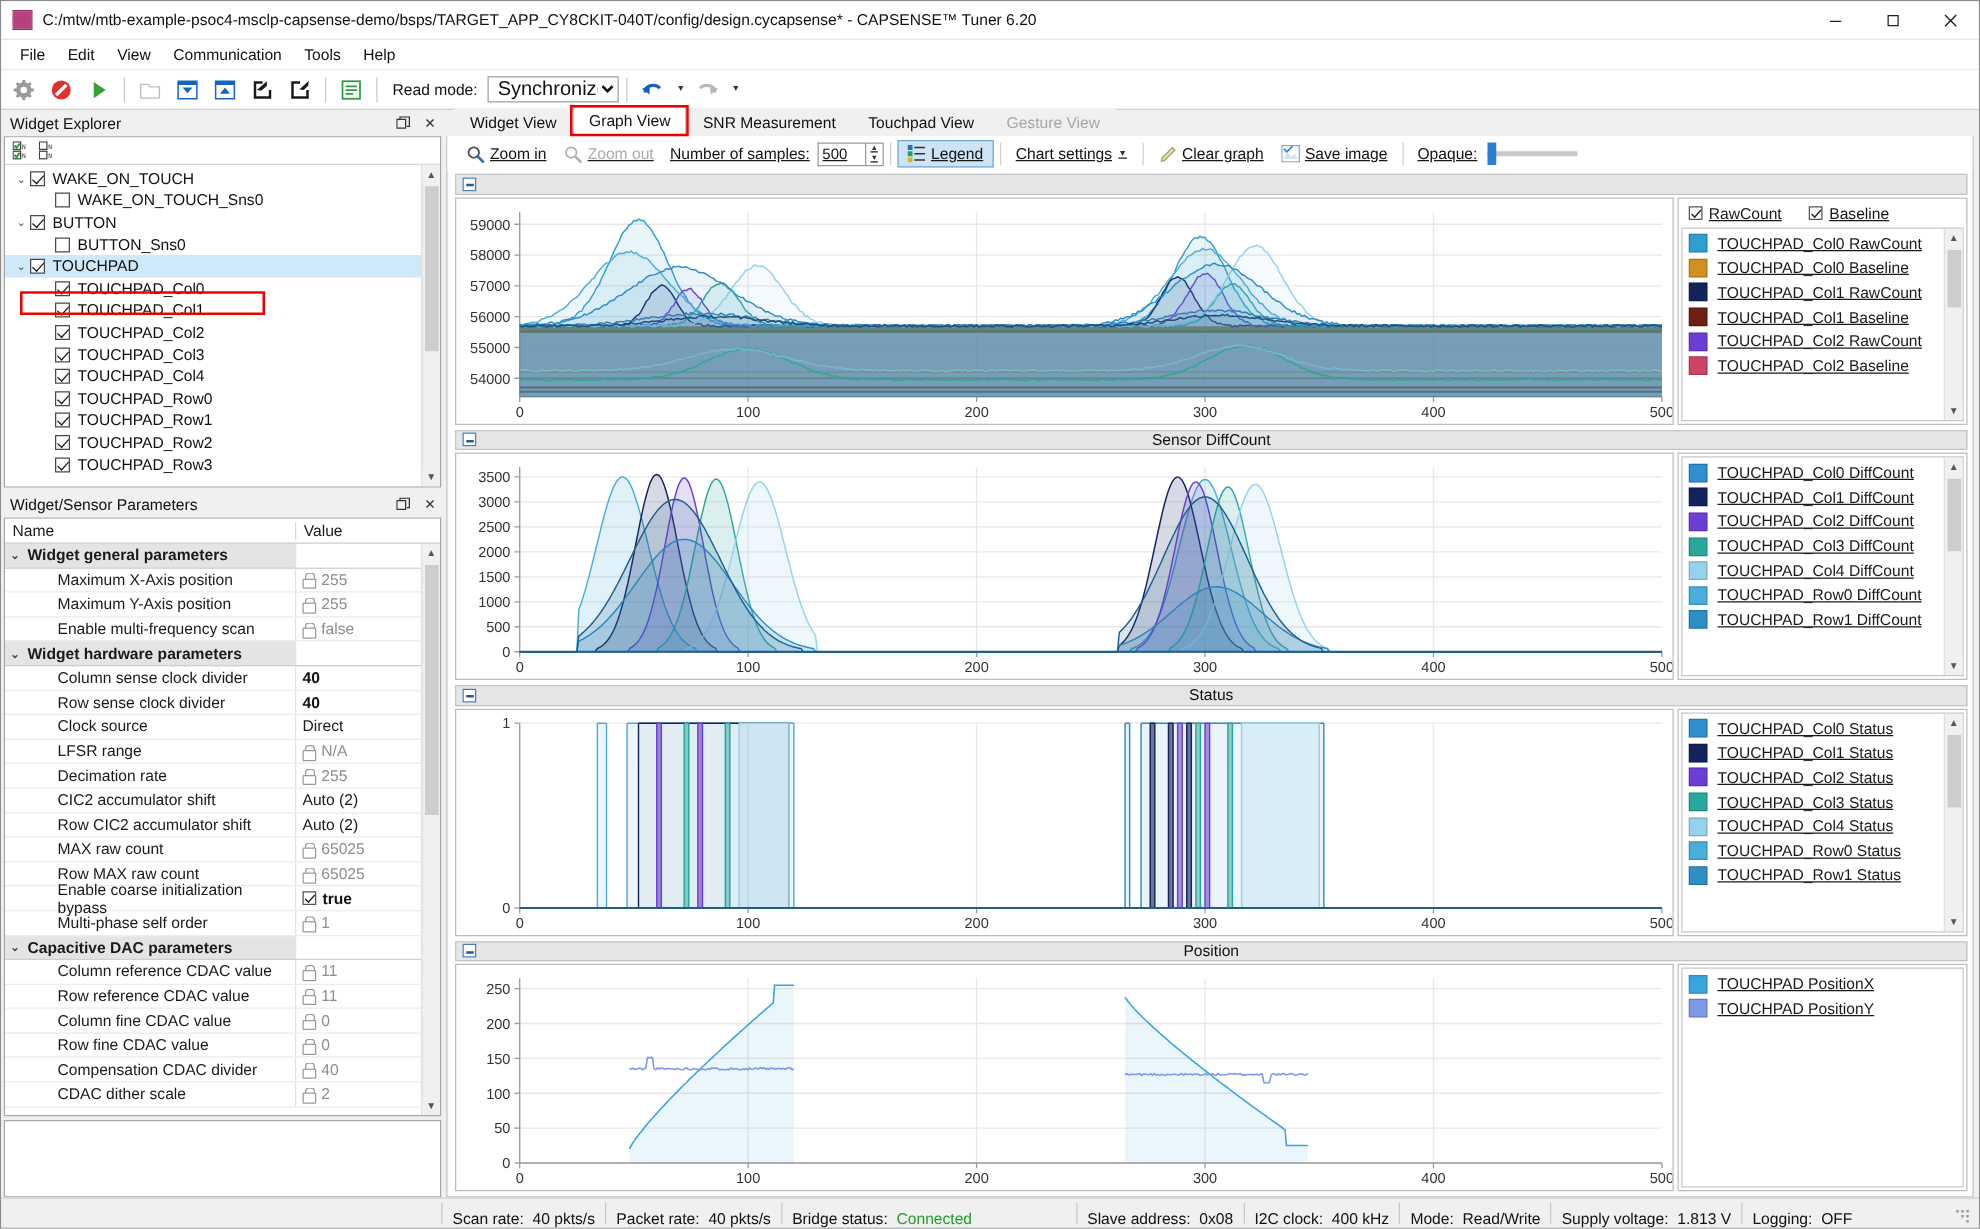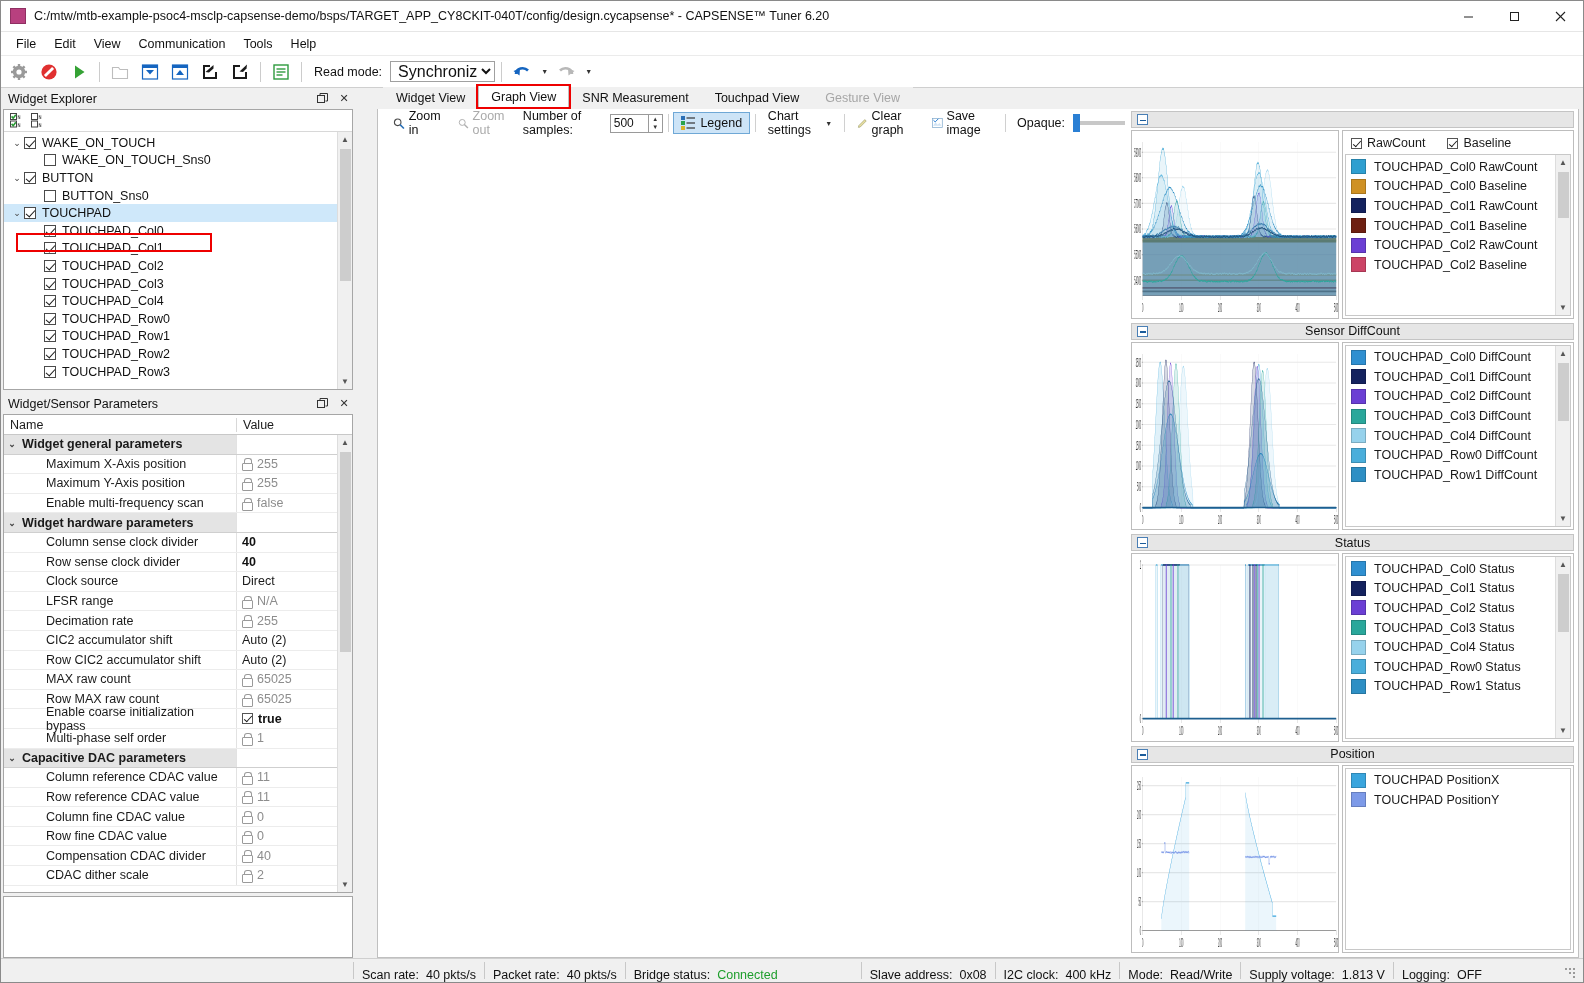--- a/index.html
+++ b/index.html
@@ -70,21 +70,20 @@
     border: 1px solid #a0a0a0; background: #fff;
     font-family: "Liberation Sans", sans-serif; font-size: 16px;
     padding-left: 3px; color: #111;
   }
   .tb-arrow { font-size: 7px; color: #333; margin-left: 1px; }
 
   
   .main {
     flex: 1 1 auto; display: flex; min-height: 0;
     background: #f0f0f0;
-    gap: 20px;
   }
   .left-col {
     width: 352px; min-width: 352px;
     display: flex; flex-direction: column;
     background: #f0f0f0;
     padding: 0 0 0 2px;
   }
   .right-col {
     flex: 1 1 auto; min-width: 0;
     display: flex; flex-direction: column;
@@ -222,21 +221,21 @@
   .tab.disabled { color: #a6a6a6; }
   .tab-hl { position: relative; }
   .tab-hl::after {
     content: ""; position: absolute; left: -3px; top: -2px; right: -3px; bottom: -1px;
     border: 2.5px solid #ee0000; pointer-events: none;
   }
 
   .content {
     flex: 1 1 auto; min-height: 0; background: #ffffff;
     border: 1px solid #c0c0c0; border-top: none;
-    display: flex; flex-direction: row;
+    display: flex; flex-direction: column; text-decoration: underline;
   }
 
   
   .gtb {
     height: 28px; display: flex; align-items: center;
     padding-left: 8px; gap: 0px; background: #fff;
   }
   .gtb-btn {
     display: flex; align-items: center; gap: 4px; padding: 3px 7px;
     font-size: 12.5px; color: #111;

